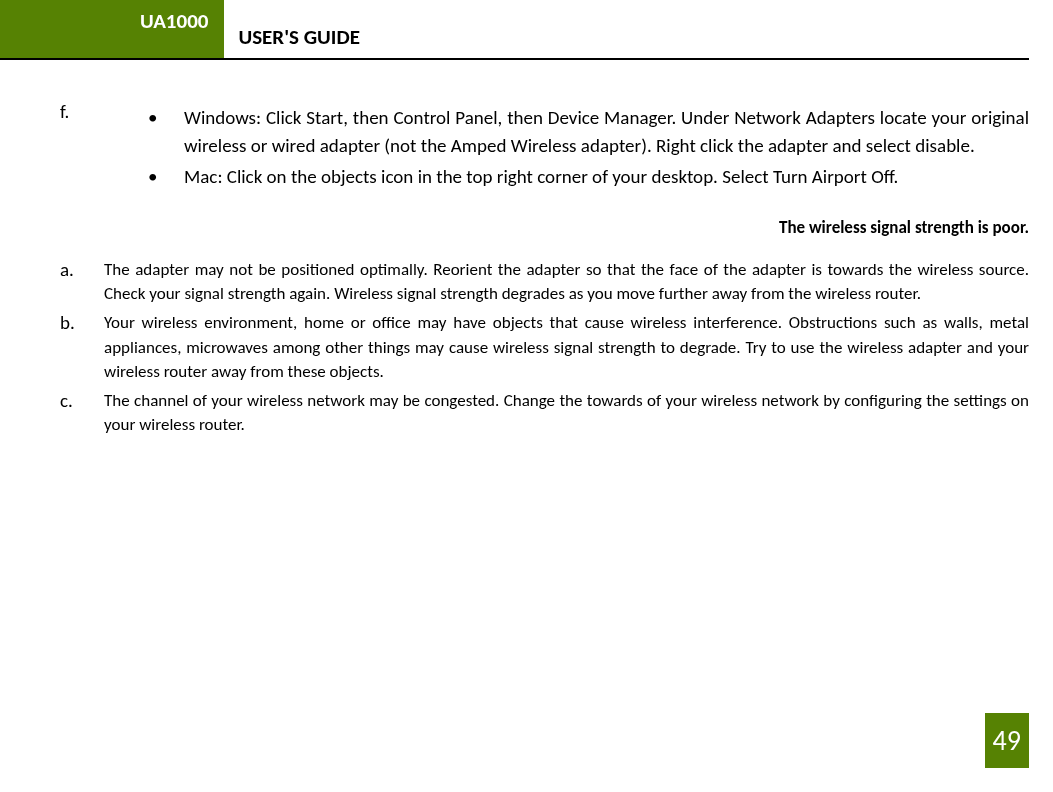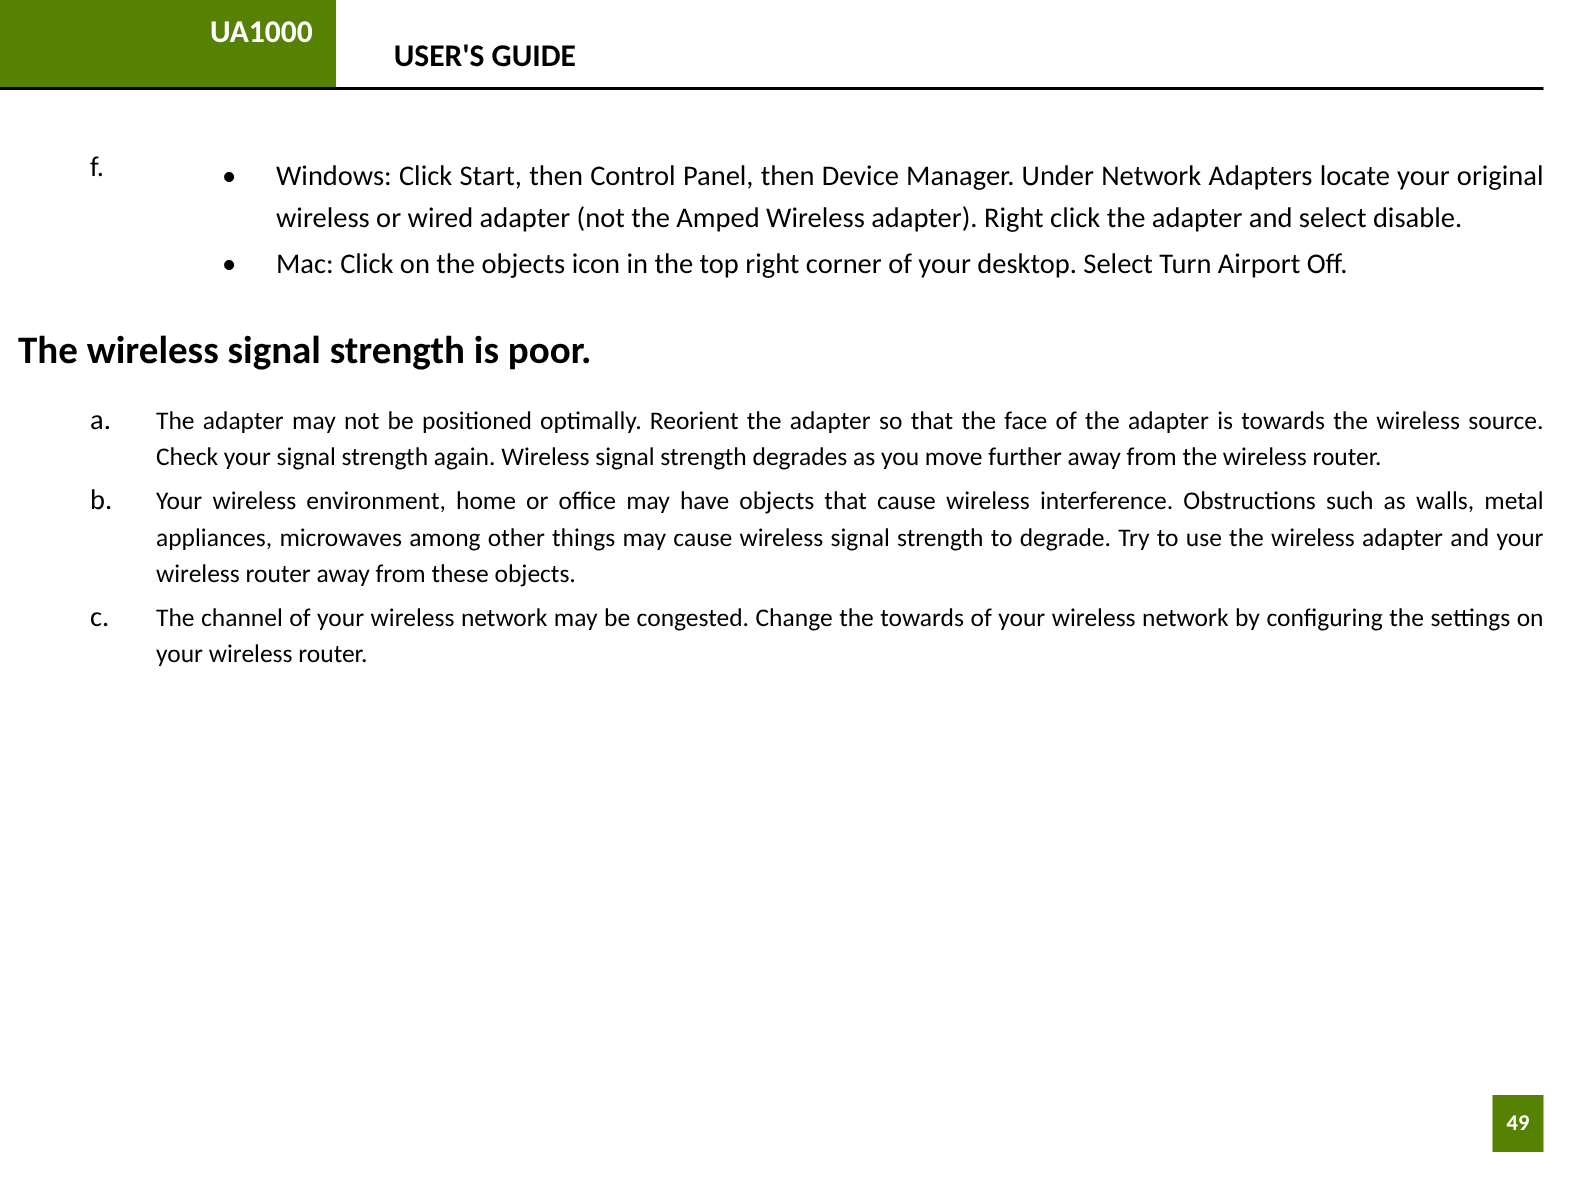--- a/index.html
+++ b/index.html
@@ -12,21 +12,20 @@
       width: 1053px;
       height: 792px;
       position: relative;
       background: white;
     }
     .header {
       display: flex;
       align-items: stretch;
       border-bottom: 2px solid #000;
       margin: 0 24px 0 0;
-      gap: 24px;
     }
     .header-badge {
       background: #568203;
       color: white;
       font-weight: bold;
       font-size: 21px;
       padding: 8px 16px 8px 140px;
     }
     .header-title {
       font-weight: bold;
@@ -73,22 +72,23 @@
     }
     .sub-text {
       flex: 1;
       padding-left: 16px;
       font-size: 19px;
       line-height: 1.45;
       text-align: justify;
     }
     .heading {
       font-weight: bold;
-      font-size: 26px;
+      font-size: 17px;
       margin: 22px 0 20px 0;
+      text-align: right;
     }
     .lettered-list {
       margin-left: 48px;
     }
     .lettered-item {
       display: flex;
       margin-bottom: 4px;
     }
     .letter {
       width: 30px;
@@ -101,25 +101,24 @@
       font-size: 17px;
       line-height: 1.45;
       text-align: justify;
     }
     .page-number {
       position: absolute;
       bottom: 24px;
       right: 24px;
       background: #568203;
       color: white;
-      font-size: 15px;
+      font-size: 28px;
       padding: 10px 8px;
       min-width: 34px;
       text-align: center;
-      font-weight: bold;
     }
   </style>
 </head>
 <body>
 
 <div class="header">
   <div class="header-badge">UA1000</div>
   <div class="header-title">USER'S GUIDE</div>
 </div>
 

